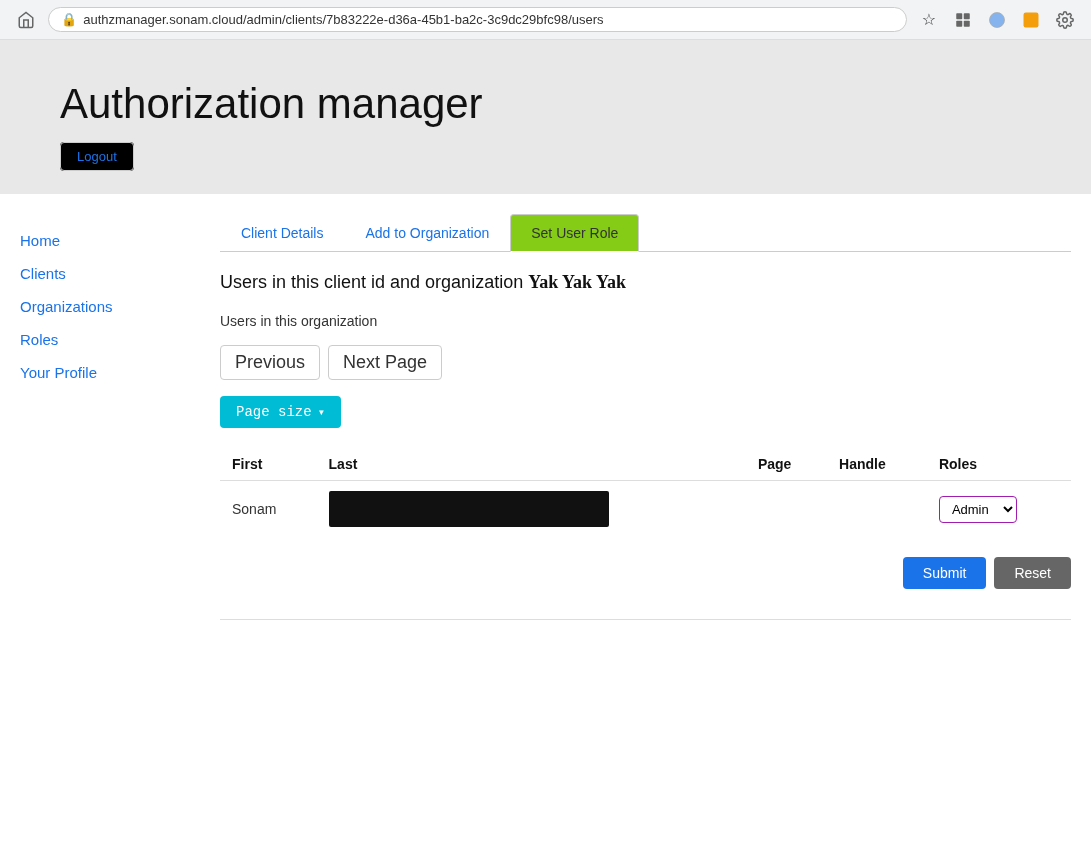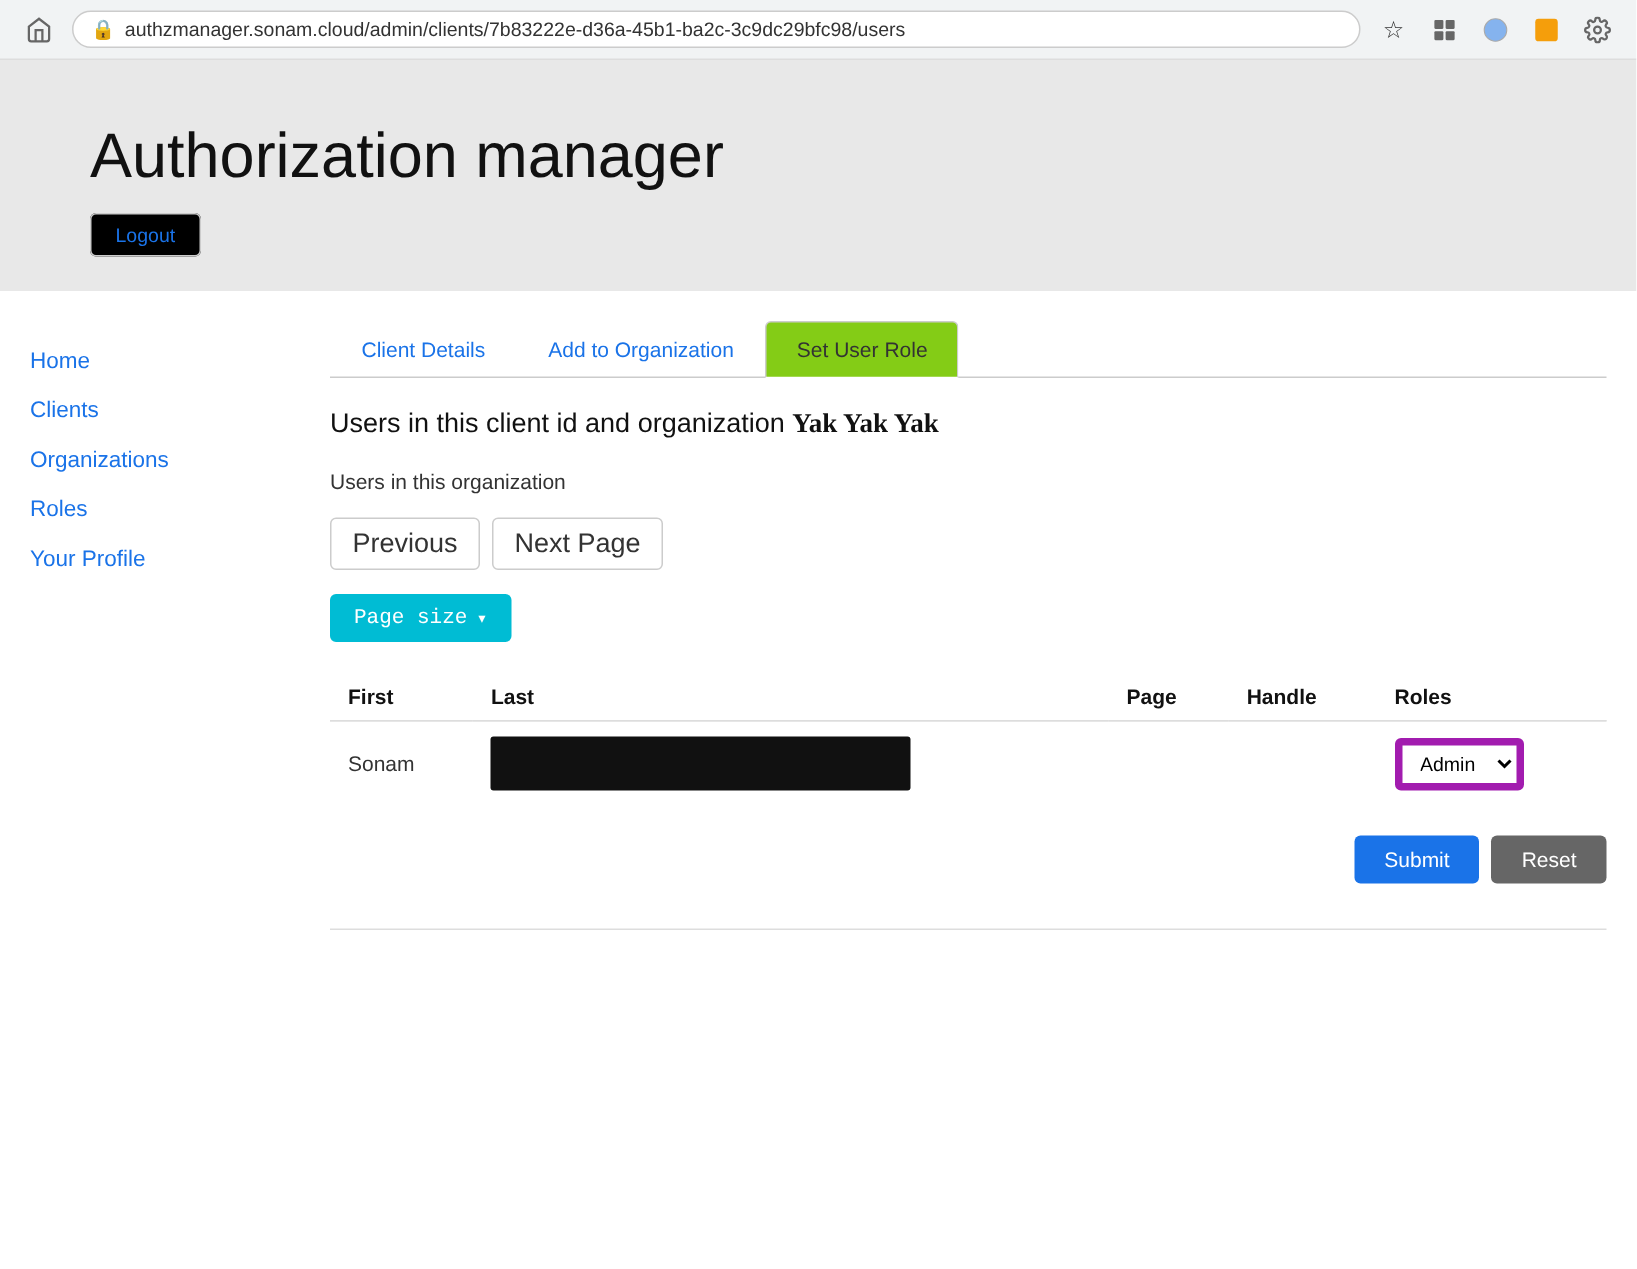--- a/index.html
+++ b/index.html
@@ -219,21 +219,21 @@
     }
 
     .redacted-cell {
       background: #111;
       height: 36px;
       border-radius: 2px;
       width: 280px;
     }
 
     .role-select {
-      border: 5px solid #a21caf;
+      border: 1px solid #a21caf;
       border-radius: 4px;
       padding: 4px 8px;
       font-size: 13px;
       background: #fff;
       cursor: pointer;
     }
 
     
     .action-buttons {
       display: flex;

